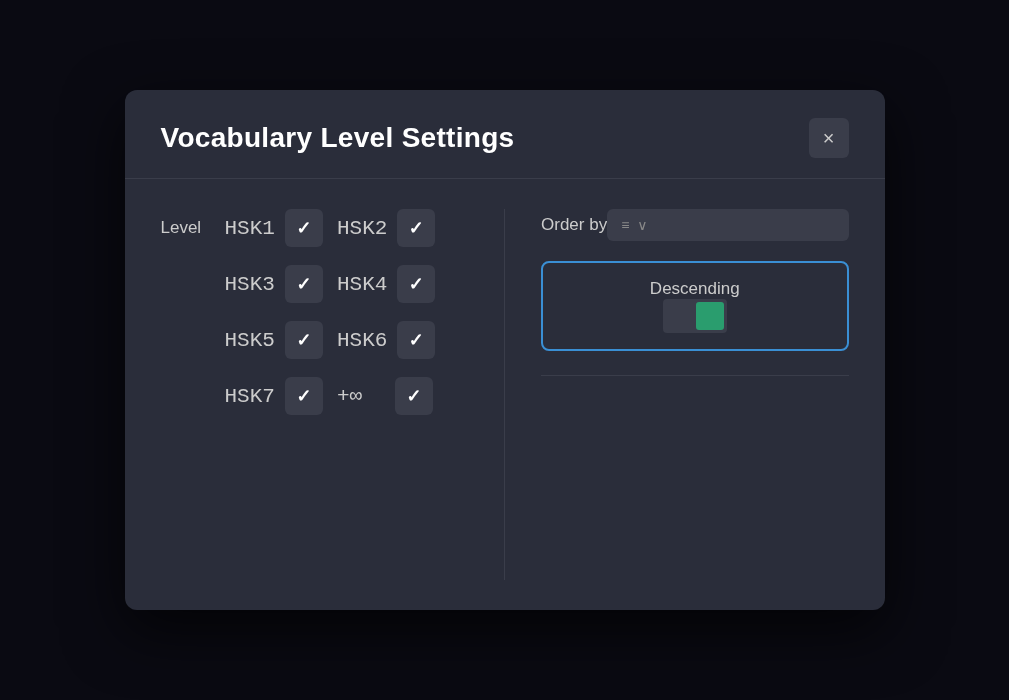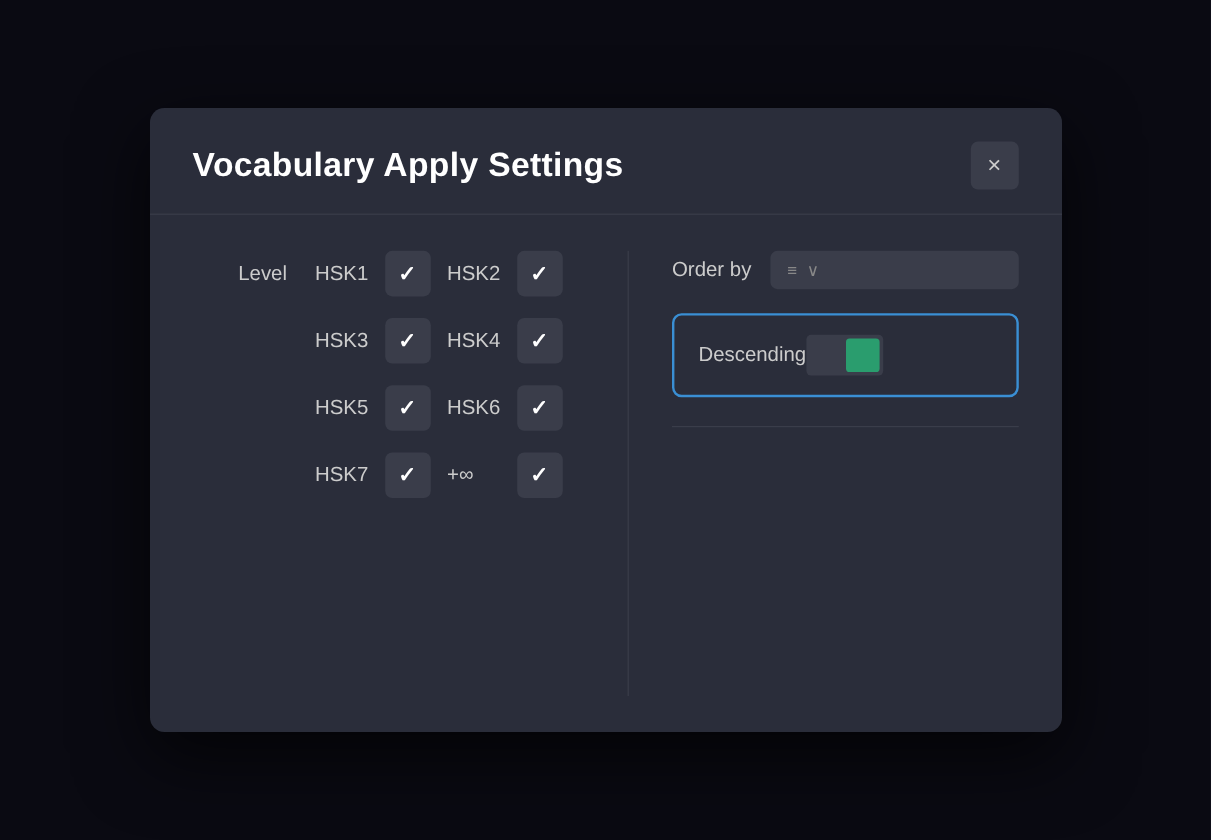--- a/index.html
+++ b/index.html
@@ -69,21 +69,20 @@
       display: flex;
       flex: 1;
       padding: 30px 36px;
       gap: 0;
     }
 
     .left-panel {
       flex: 1;
       padding-right: 36px;
       border-right: 1px solid #3a3d4a;
-      margin-left: 38px;
     }
 
     .right-panel {
       flex: 1;
       padding-left: 36px;
       display: flex;
       flex-direction: column;
       gap: 20px;
     }
 
@@ -112,22 +111,23 @@
     }
 
     .level-item {
       display: flex;
       align-items: center;
       gap: 10px;
     }
 
     .level-name {
       color: #cccccc;
-      font-size: 17px;
+      font-size: 21px;
       min-width: 48px;
+      font-family: Liberation Mono, monospace;
     }
 
     .check-box {
       background: #3a3d4a;
       border-radius: 6px;
       width: 38px;
       height: 38px;
       display: flex;
       align-items: center;
       justify-content: center;
@@ -136,21 +136,20 @@
 
     .check-box .checkmark {
       color: #ffffff;
       font-size: 18px;
       font-weight: bold;
     }
 
     .order-row {
       display: flex;
       align-items: center;
-      gap: 16px;
     }
 
     .order-label {
       color: #cccccc;
       font-size: 17px;
     }
 
     .order-dropdown {
       display: flex;
       align-items: center;
@@ -174,25 +173,26 @@
     }
 
     .order-dropdown-chevron {
       color: #888;
       font-size: 14px;
     }
 
     .descending-row {
       display: flex;
       align-items: center;
-      justify-content: flex-start;
+      justify-content: space-between;
       background: #2a2d3a;
       border: 2px solid #3a8fd4;
       border-radius: 8px;
       padding: 16px 20px;
+      flex-direction: column;
     }
 
     .descending-label {
       color: #cccccc;
       font-size: 17px;
     }
 
     .toggle-container {
       display: flex;
       align-items: center;
@@ -258,21 +258,21 @@
       margin-left: auto;
     }
   </style>
 </head>
 <body>
 
 <div class="overlay">
   <div class="dialog">
 
     <div class="dialog-header">
-      <span class="dialog-title">Vocabulary Apply Settings</span>
+      <span class="dialog-title">Vocabulary Level Settings</span>
       <button class="close-btn">×</button>
     </div>
 
     <div class="dialog-body">
 
       <div class="left-panel">
         <div class="level-section">
 
           <div class="level-row">
             <span class="level-label main-label">Level</span>

